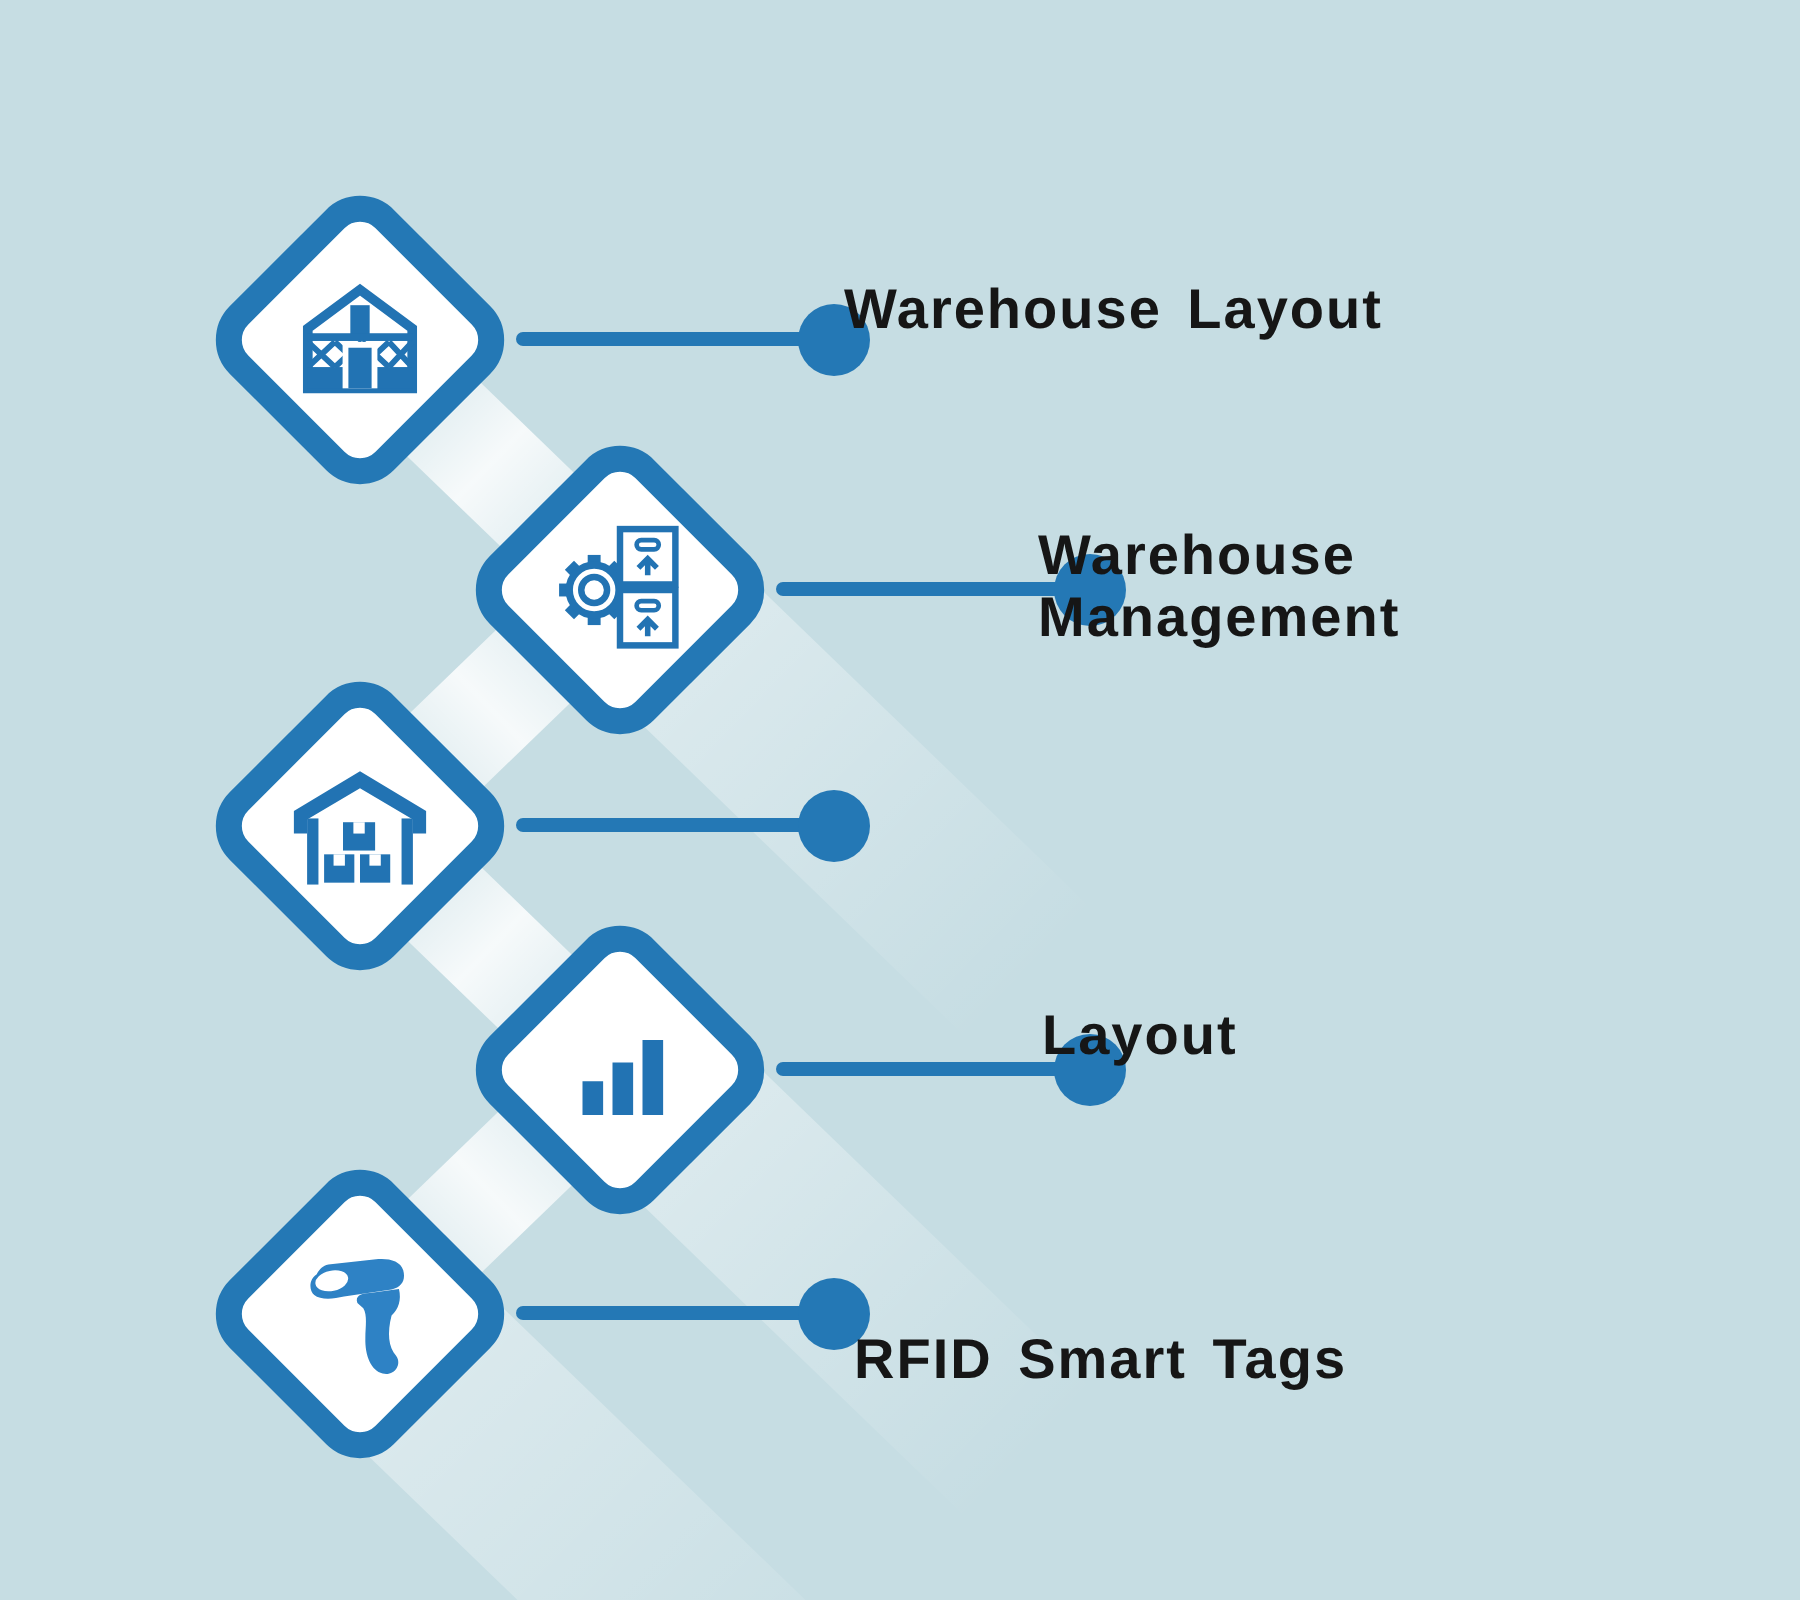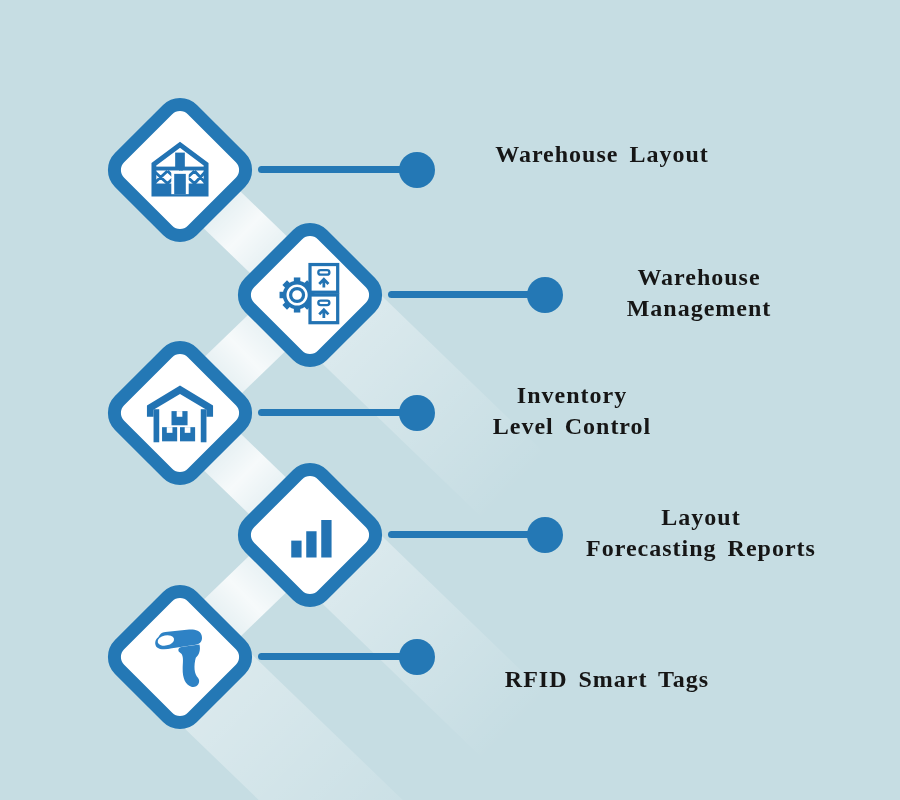--- a/index.html
+++ b/index.html
@@ -34,25 +34,24 @@
     transform:rotate(45deg);
     display:flex;align-items:center;justify-content:center;
   }
   .diamond .icon{transform:rotate(-45deg);display:flex;align-items:center;justify-content:center;}
 
   .connector{position:absolute;height:7px;background:#2478b5;border-radius:4px;}
   .dot{position:absolute;width:36px;height:36px;border-radius:50%;background:#2478b5;}
 
   .label{
     position:absolute;width:360px;
-    text-align:center;
     color:#161616;
-    font-size:24px;font-weight:700;
+    font-size:28px;font-weight:700;
     line-height:31px;
-    letter-spacing:1px;word-spacing:4px;font-family:Liberation Serif, serif;
+    letter-spacing:1px;word-spacing:4px;
   }
 
   
   .r1 .diamond{left:122px;top:112px;}
   .r1 .connector{left:258px;top:166px;width:154px;}
   .r1 .dot{left:399px;top:152px;}
   .r1 .label{left:422px;top:139px;}
   
   .r2 .diamond{left:252px;top:237px;}
   .r2 .connector{left:388px;top:291px;width:152px;}
@@ -156,43 +155,38 @@
           <g fill="#ffffff">
             <rect x="32.5" y="29" width="6" height="6"></rect>
             <rect x="22" y="46" width="6" height="6"></rect>
             <rect x="41" y="46" width="6" height="6"></rect>
           </g>
         </svg>
       </span>
     </div>
     <div class="connector"></div>
     <div class="dot"></div>
-    <div class="label">
-      <div>Inventory</div>
-      <div>Level Control</div>
-    </div>
   </div>
 
   <div class="row r4">
     <div class="diamond">
       <span class="icon">
         <svg width="60" height="60" viewBox="0 0 64 64">
           <g fill="#2273b3">
             <rect x="12" y="38" width="11" height="18"></rect>
             <rect x="28" y="28" width="11" height="28"></rect>
             <rect x="44" y="16" width="11" height="40"></rect>
           </g>
         </svg>
       </span>
     </div>
     <div class="connector"></div>
     <div class="dot"></div>
     <div class="label">
       <div>Layout</div>
-      <div>Forecasting Reports</div>
     </div>
   </div>
 
   <div class="row r5">
     <div class="diamond">
       <span class="icon">
         <svg width="64" height="72" viewBox="0 0 68 78" style="transform:rotate(-4deg)">
           <path d="M12 16 C8 18 7 24 10 27 C13 30 20 30 26 29 L52 27 C58 26 60 22 59 17 C58 12 52 10 46 10 L20 11 C16 11 14 13 12 16 Z" fill="#2e82c5"></path>
           <ellipse cx="20" cy="20" rx="9" ry="5.5" transform="rotate(-8 20 20)" fill="#ffffff"></ellipse>
           <path d="M40 28 L56 27 C57 33 55 38 51 41 C48 50 48 58 52 63 C55 68 50 74 44 72 C38 70 35 62 36 52 C36.5 46 38 40 36 36 L33 33 C32 29 35 28 40 28 Z" fill="#2e82c5"></path>

